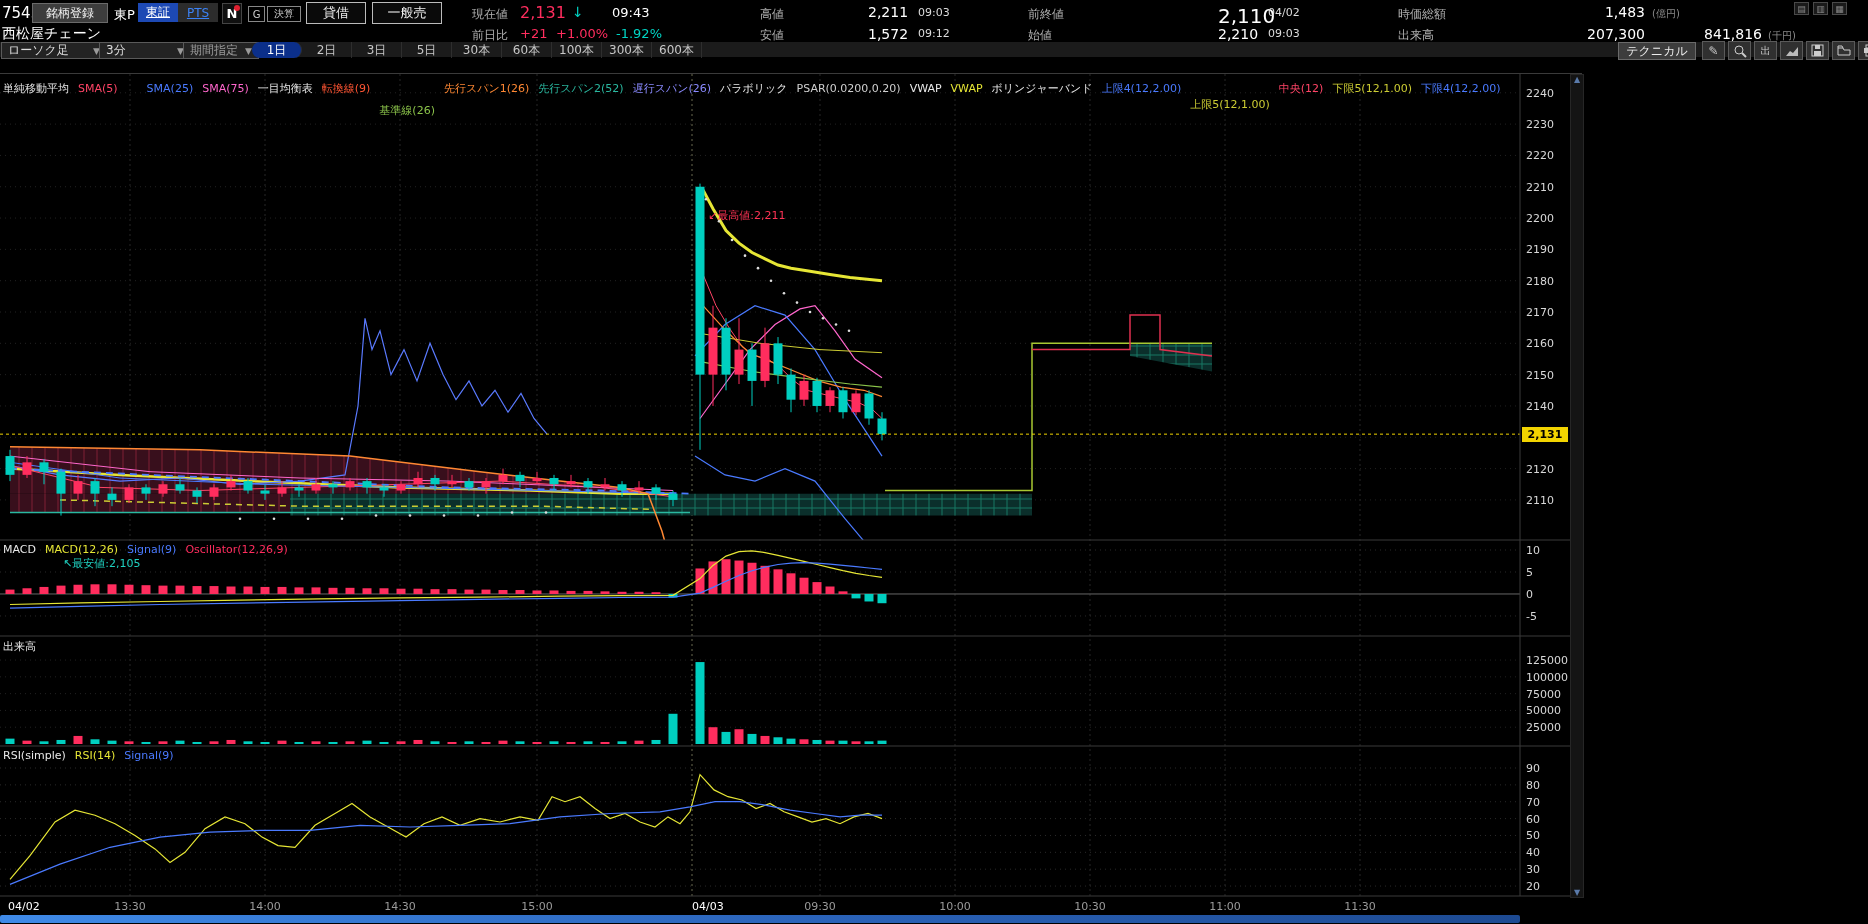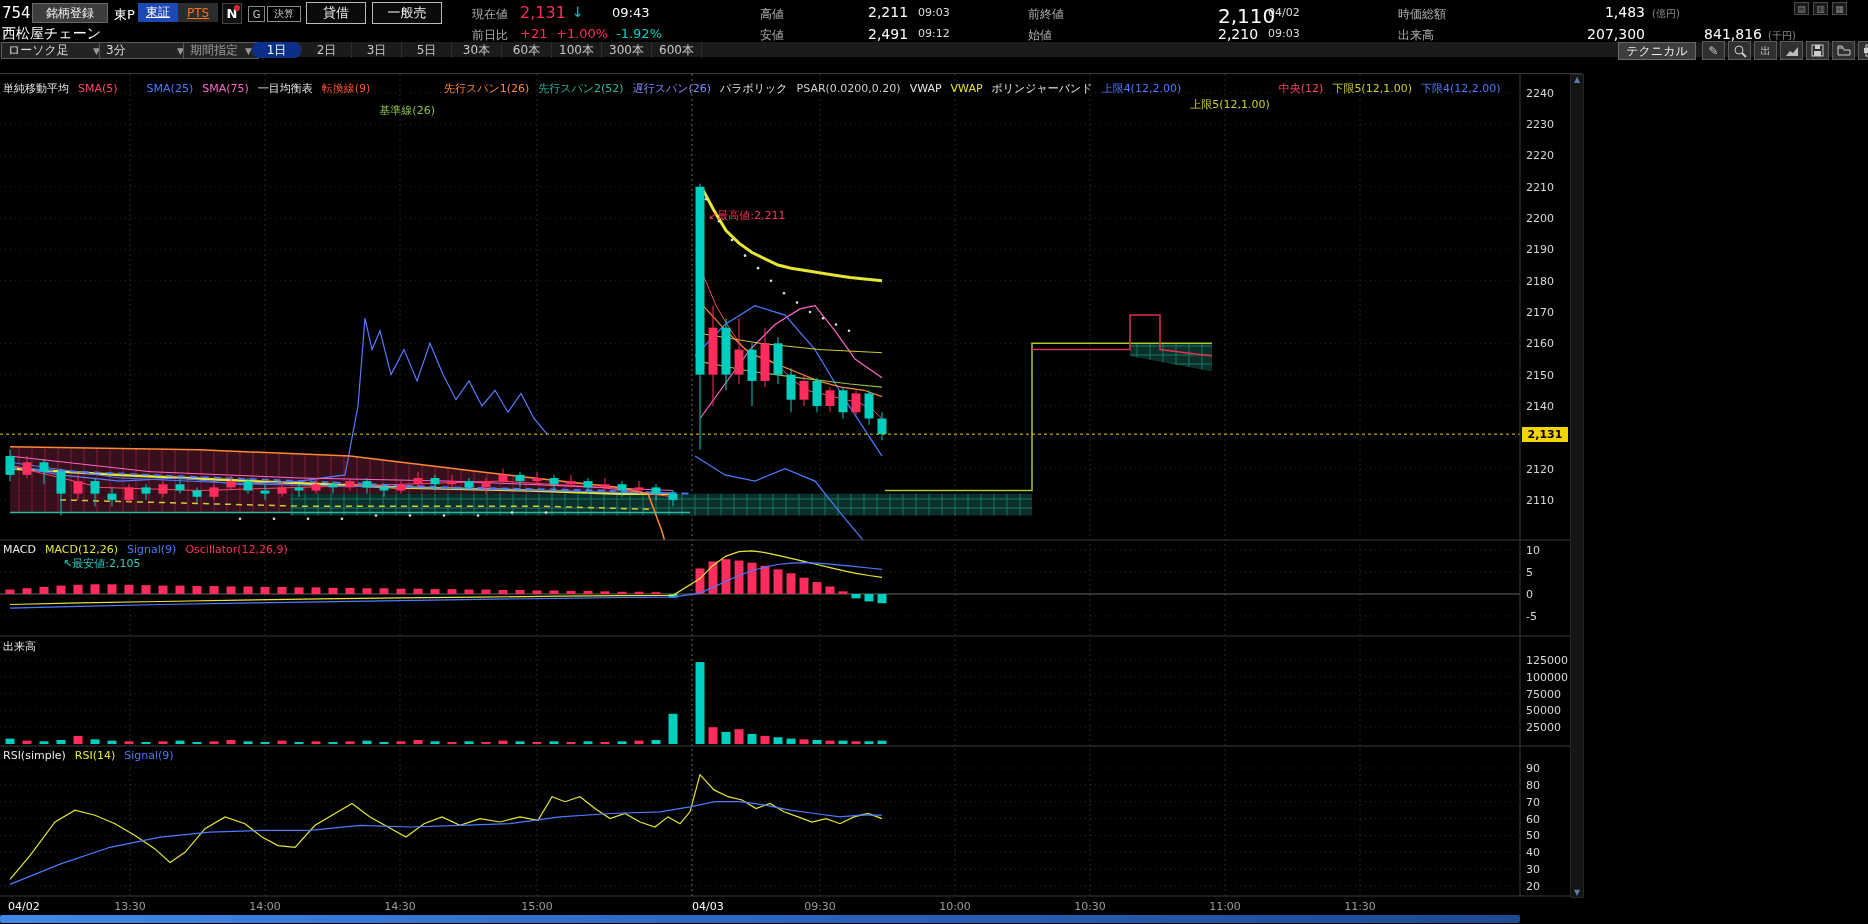--- a/index.html
+++ b/index.html
@@ -10,21 +10,21 @@
   .lbl{color:#b0b0b0;font-size:12px;}
   .val{color:#fff;font-size:13px;}
   .sub{color:#ddd;font-size:11px;}
   .unit{color:#8a8a8a;font-size:10px;}
   .btn{display:flex;align-items:center;justify-content:center;color:#eee;font-size:12px;cursor:pointer;}
   .raised{background:#3d3d3d;border:1px solid #6a6a6a;}
   .outline{background:#0a0a0a;border:1px solid #bbb;font-size:13px;}
   .tag-box{border:1px solid #888;color:#ccc;font-size:10px;display:flex;align-items:center;justify-content:center;}
   .exch-tab{width:40px;height:19px;display:flex;align-items:center;justify-content:center;font-size:12px;cursor:pointer;text-decoration:underline;}
   .exch-on{background:#1d49b4;color:#fff;}
-  .exch-off{background:#2c2c2c;color:#f97316;}
+  .exch-off{background:#2c2c2c;color:#3b82f6;}
   .dropdown{background:#232323;border:1px solid #5a5a5a;color:#ddd;font-size:12px;
     display:flex;align-items:center;justify-content:space-between;padding:0 6px;cursor:pointer;}
   .dd-arrow{color:#9a9a9a;font-size:9px;}
   .range-tab{width:49px;height:16px;display:flex;align-items:center;justify-content:center;
     color:#c8c8c8;font-size:12px;cursor:pointer;border-right:1px solid #2e2e2e;}
   .range-on{background:#0b2f8a;color:#fff;border-radius:8px;}
   .legend-row{position:absolute;display:flex;gap:9px;font-size:11px;align-items:center;}
   .toolbar-icon{width:21px;height:17px;background:#303030;border:1px solid #5a5a5a;
     display:flex;align-items:center;justify-content:center;color:#ccc;font-size:11px;cursor:pointer;}
   .panel-icon{width:13px;height:11px;background:#1a1a1a;border:1px solid #4a4a4a;color:#888;
@@ -484,21 +484,21 @@
       <div class="panel-icon">▥</div>
       <div class="panel-icon">▦</div>
     </div>
 
   <div class="abs val" style="left:2px;top:25px;font-size:14px">西松屋チェーン</div>
   <div class="abs lbl" style="left:472px;top:27px">前日比</div>
   <div class="abs" style="left:520px;top:26px;font-size:13px;color:#ff2d5e">+21</div>
   <div class="abs" style="left:556px;top:26px;font-size:13px;color:#ff2d5e">+1.00%</div>
   <div class="abs" style="left:616px;top:26px;font-size:13px;color:#00d4c4">-1.92%</div>
   <div class="abs lbl" style="left:760px;top:27px">安値</div>
-  <div class="abs val" style="left:868px;top:26px;font-size:14px">2,491</div>
+  <div class="abs val" style="left:868px;top:26px;font-size:14px">1,572</div>
   <div class="abs sub" style="left:918px;top:27px">09:12</div>
   <div class="abs lbl" style="left:1028px;top:27px">始値</div>
   <div class="abs val" style="left:1218px;top:26px;font-size:14px">2,210</div>
   <div class="abs sub" style="left:1268px;top:27px">09:03</div>
   <div class="abs lbl" style="left:1398px;top:27px">出来高</div>
   <div class="abs val" style="left:1560px;top:26px;width:85px;text-align:right;font-size:14px">207,300</div>
   <div class="abs val" style="left:1680px;top:26px;width:82px;text-align:right;font-size:14px">841,816</div>
   <div class="abs unit" style="left:1768px;top:29px">(千円)</div>
 
   <div class="abs row3-bg" style="left:0;top:42px;width:1868px;height:15px"></div>

